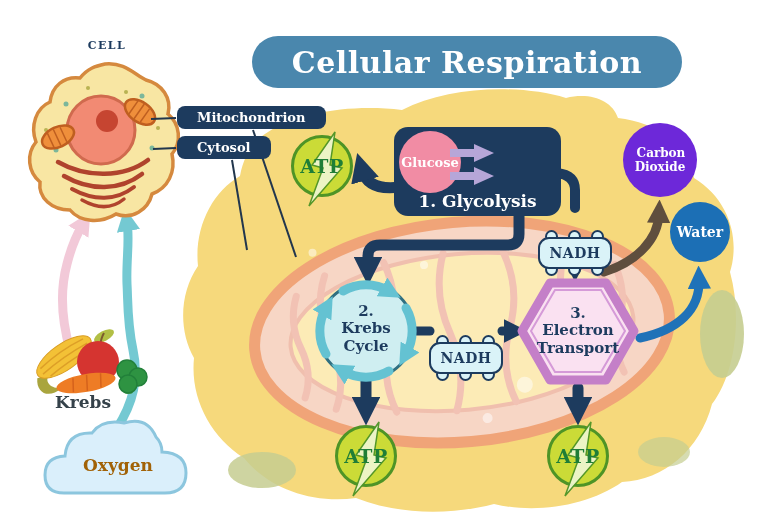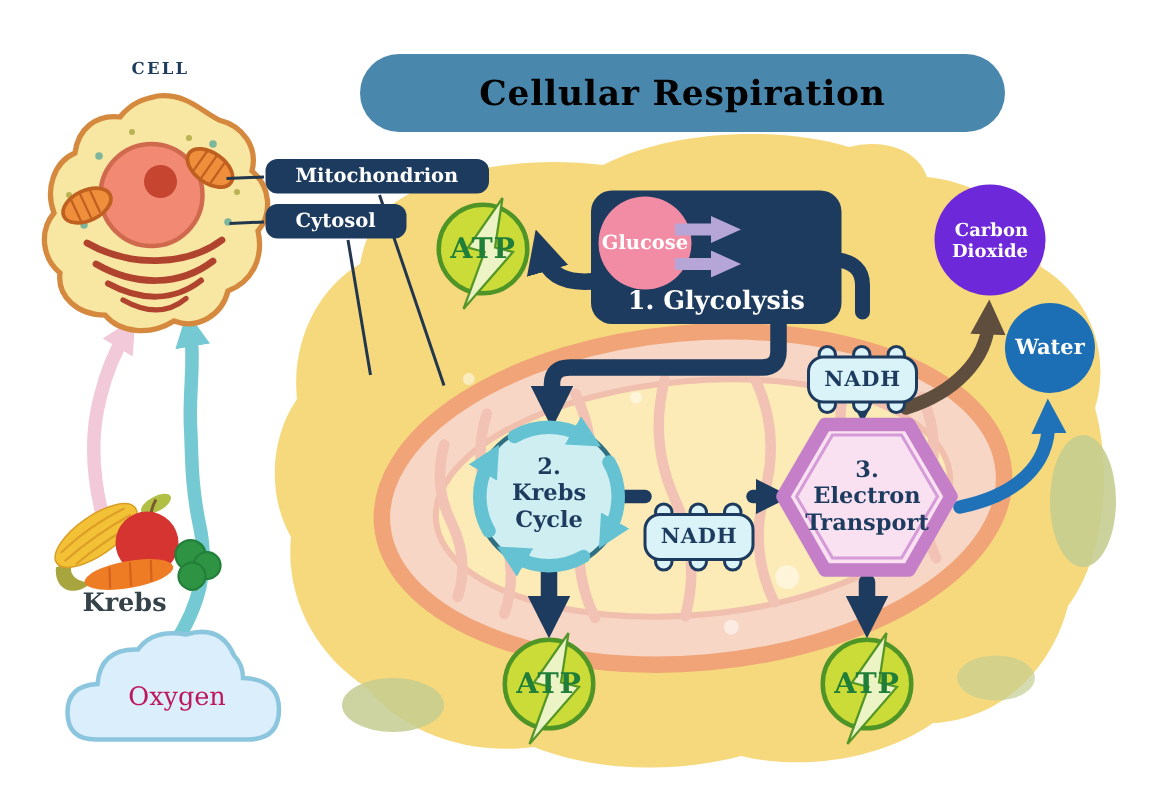--- a/index.html
+++ b/index.html
@@ -5,23 +5,23 @@
   html,body{margin:0;padding:0;background:#ffffff;}
   #stage{
     position:relative;width:768px;height:529px;background:#ffffff;overflow:hidden;
     font-family:"DejaVu Serif", serif;
   }
   .abs{position:absolute;}
   svg{display:block;}
   #underlay{position:absolute;left:0;top:0;z-index:1;}
   .layer{z-index:2;}
   .title-banner{
-    left:240px;top:36px;width:430px;height:52px;border-radius:27px;background:#4a87ad;
-    display:flex;align-items:center;justify-content:center;color:#000000;
-    font-size:23px;font-weight:bold;letter-spacing:.5px;
+    left:252px;top:36px;width:430px;height:52px;border-radius:27px;background:#4a87ad;
+    display:flex;align-items:center;justify-content:center;color:#ffffff;
+    font-size:30px;font-weight:bold;letter-spacing:.5px;
   }
   .cell-caption{left:84px;top:39px;width:46px;text-align:center;color:#1d3b5e;
     font-size:11px;font-weight:bold;letter-spacing:1.5px;}
   .callout{
     background:#1d3b5e;color:#ffffff;font-size:13px;font-weight:bold;
     padding:4px 20px;border-radius:8px;white-space:nowrap;
   }
   .atp{
     width:62px;height:62px;border-radius:50%;background:#cbdb37;border:3px solid #4e9426;
     box-sizing:border-box;display:flex;align-items:center;justify-content:center;
@@ -51,22 +51,22 @@
     background:#daf3f8;border:2.5px solid #1d3b5e;border-radius:11px;
     display:flex;align-items:center;justify-content:center;
     color:#1d3b5e;font-size:14px;font-weight:bold;letter-spacing:.5px;
   }
   .step-label{color:#1d3b5e;font-weight:bold;text-align:center;white-space:pre-line;
     font-size:15px;line-height:1.15;}
   .co2{left:623px;top:123px;width:74px;height:74px;background:#6d28d9;font-size:12px;line-height:1.2;white-space:pre-line;text-align:right;}
   .water{left:670px;top:202px;width:60px;height:60px;background:#1c6fb5;font-size:14px;}
   .food-label{left:45px;top:392px;width:76px;text-align:center;color:#35424a;
     font-size:17px;font-weight:bold;}
-  .oxygen-label{left:77px;top:455px;width:82px;text-align:center;color:#be185d;
-    font-size:17px;font-weight:normal;}
+  .oxygen-label{left:77px;top:455px;width:82px;text-align:center;color:#a16207;
+    font-size:17px;font-weight:bold;}
   .preline{white-space:pre-line;}
 </style>
 </head>
 <body>
 
 <div id="stage">
 
   <svg id="underlay" width="768" height="529" viewBox="0 0 768 529">
     <defs>
       <marker id="mNavy" markerWidth="2.6" markerHeight="2.6" refX="1.0" refY="1.3" orient="auto">

